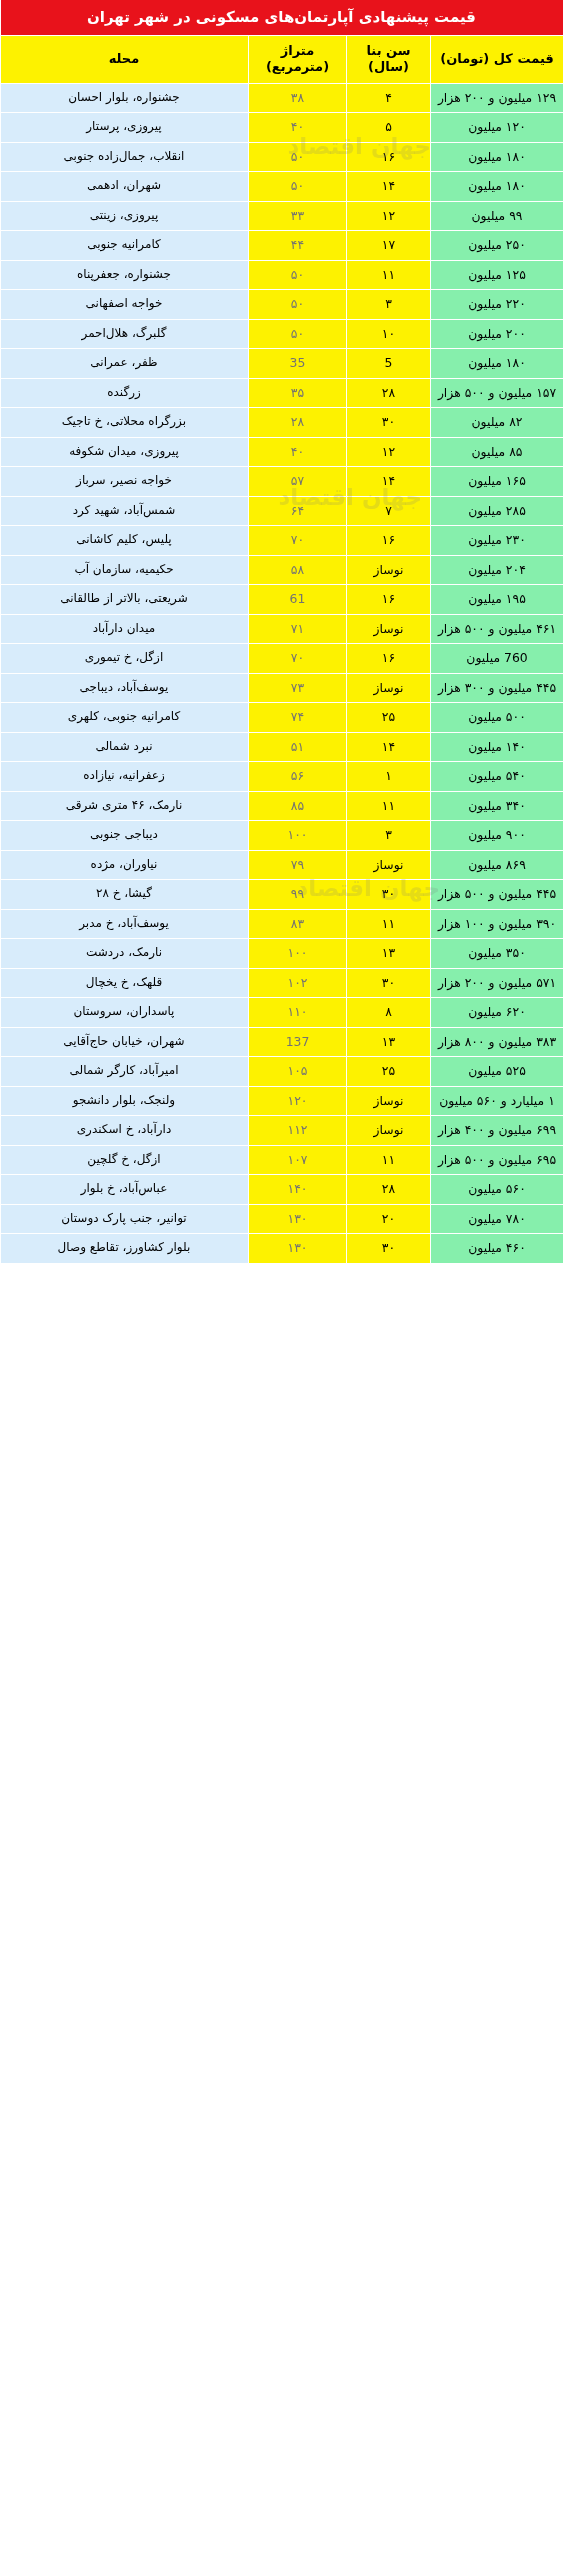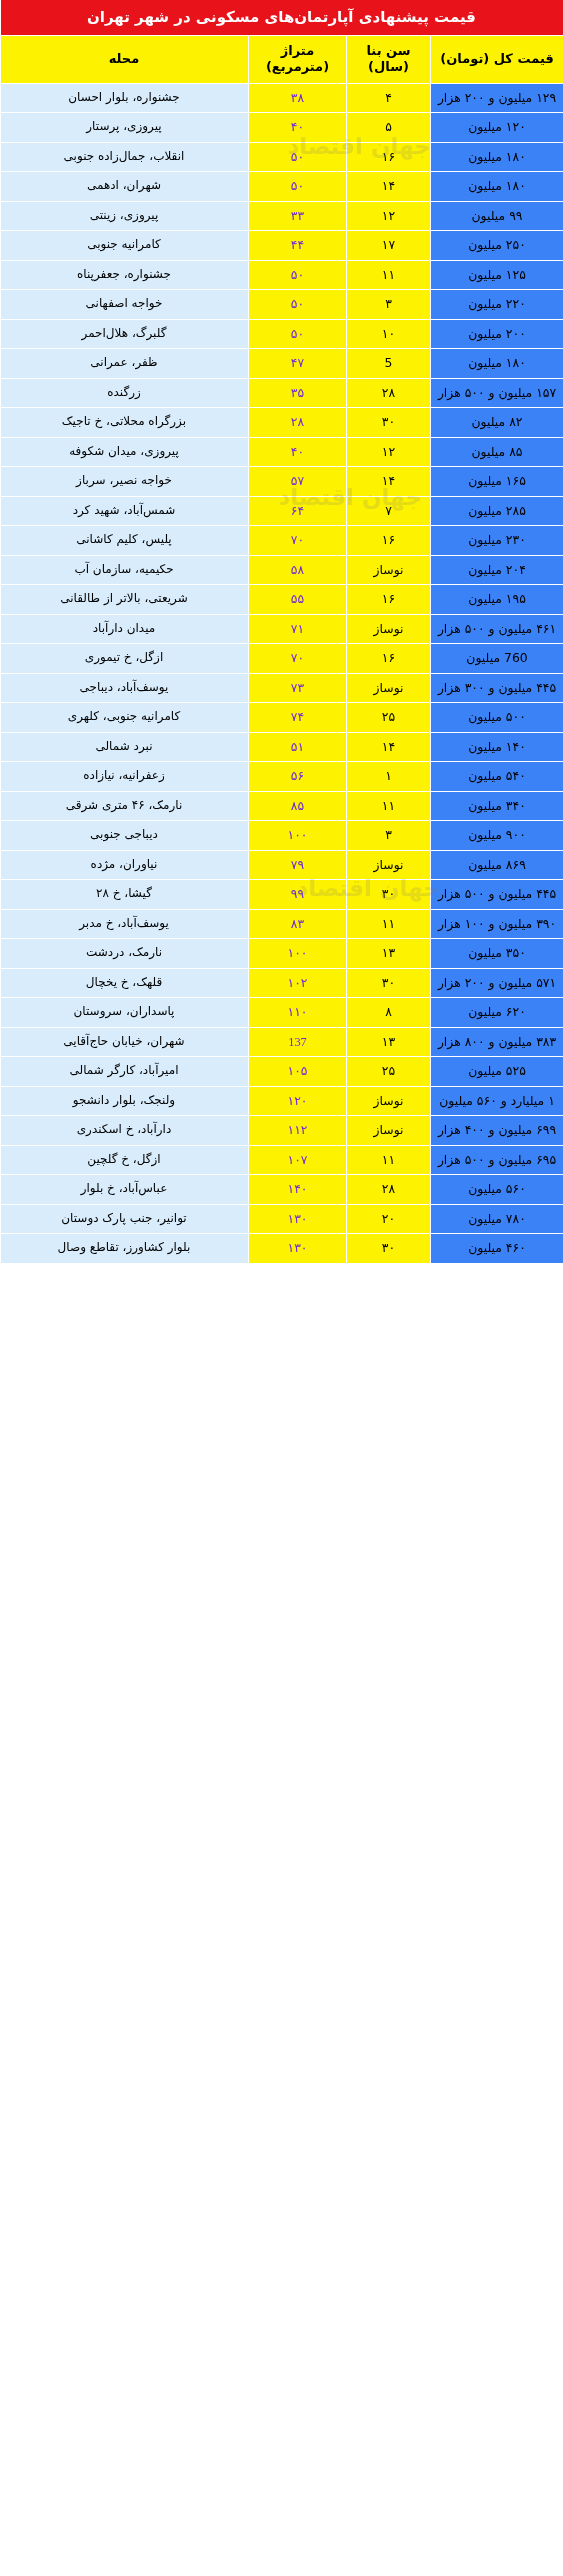--- a/index.html
+++ b/index.html
@@ -45,29 +45,28 @@
   tbody td {
     border: 0.9px solid #ffffff;
     text-align: center;
     font-size: 12.4px;
     padding: 6.2px 2.7px;
     line-height: 1.3;
     vertical-align: middle;
   }
   td.c-area {
     background: #fdf200;
-    color: #6d28d9;
-    font-family: Liberation Serif, serif;
+    color: #737373;
   }
   td.c-age {
     background: #fdf200;
     color: #000000;
   }
   td.c-price {
-    background: #3b82f6;
+    background: #86efac;
     color: #000000;
     font-weight: normal;
   }
   td.c-hood {
     background: #d8ecfb;
     color: #000000;
     text-align: center;
     font-size: 12px;
     padding-right: 5.3px;
     padding-left: 5.3px;
@@ -162,21 +161,21 @@
           </tr>
           <tr>
             <td class="c-price">۲۰۰ میلیون</td>
             <td class="c-age">۱۰</td>
             <td class="c-area">۵۰</td>
             <td class="c-hood">گلبرگ، هلال‌احمر</td>
           </tr>
           <tr>
             <td class="c-price">۱۸۰ میلیون</td>
             <td class="c-age">5</td>
-            <td class="c-area">۴۷</td>
+            <td class="c-area">35</td>
             <td class="c-hood">ظفر، عمرانی</td>
           </tr>
           <tr>
             <td class="c-price">۱۵۷ میلیون و ۵۰۰ هزار</td>
             <td class="c-age">۲۸</td>
             <td class="c-area">۳۵</td>
             <td class="c-hood">زرگنده</td>
           </tr>
           <tr>
             <td class="c-price">۸۲ میلیون</td>
@@ -210,21 +209,21 @@
           </tr>
           <tr>
             <td class="c-price">۲۰۴ میلیون</td>
             <td class="c-age">نوساز</td>
             <td class="c-area">۵۸</td>
             <td class="c-hood">حکیمیه، سازمان آب</td>
           </tr>
           <tr>
             <td class="c-price">۱۹۵ میلیون</td>
             <td class="c-age">۱۶</td>
-            <td class="c-area">۵۵</td>
+            <td class="c-area">61</td>
             <td class="c-hood">شریعتی، بالاتر از طالقانی</td>
           </tr>
           <tr>
             <td class="c-price">۴۶۱ میلیون و ۵۰۰ هزار</td>
             <td class="c-age">نوساز</td>
             <td class="c-area">۷۱</td>
             <td class="c-hood">میدان دارآباد</td>
           </tr>
           <tr>
             <td class="c-price">760 میلیون</td>

